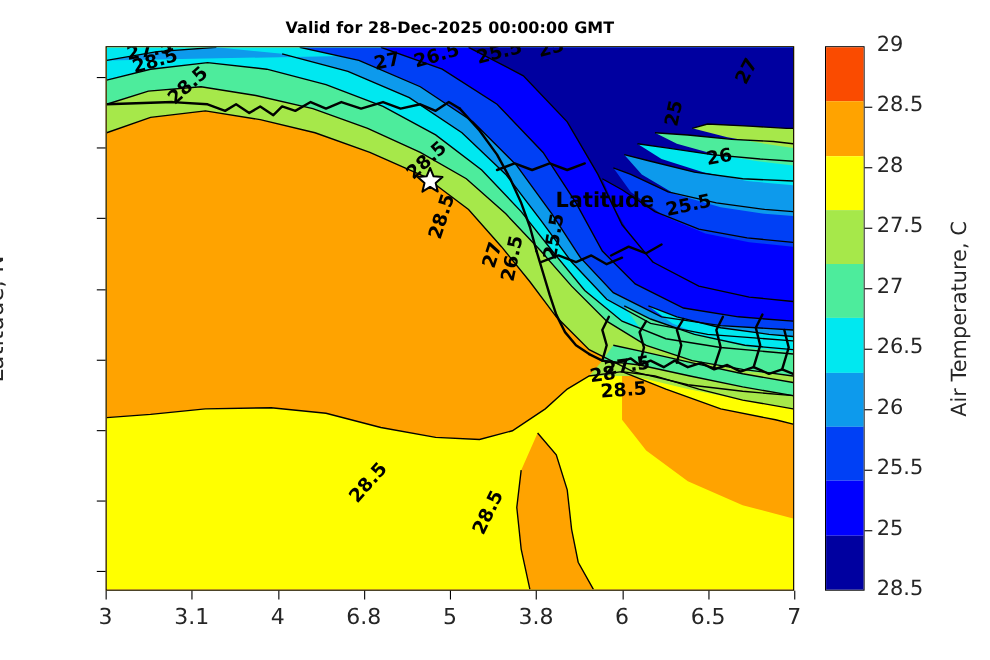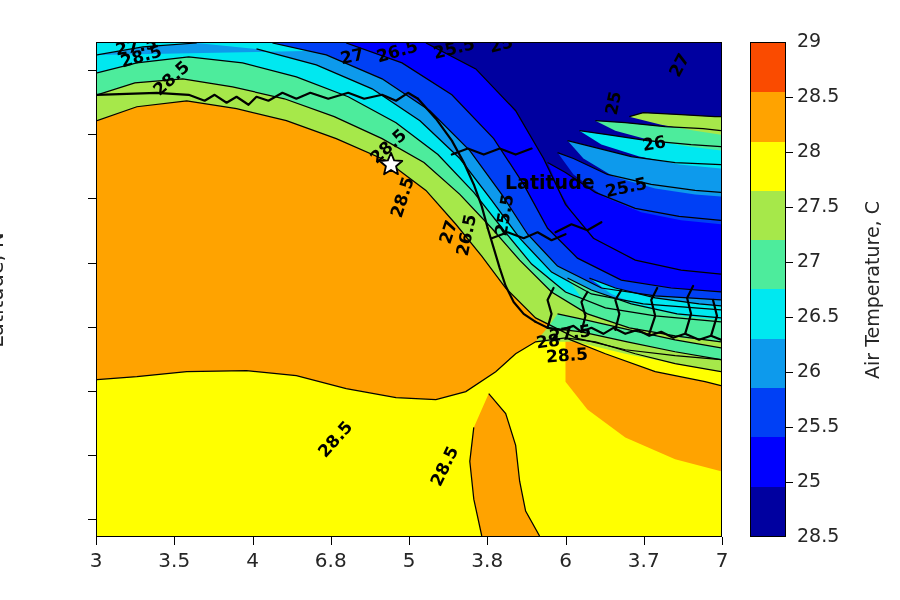--- a/index.html
+++ b/index.html
@@ -71,20 +71,21 @@
     position:absolute;left:872px;top:290px;
     transform:translate(-50%,-50%) rotate(-90deg);
     font-size:19px;color:#262626;white-space:nowrap;
   }
 </style>
 </head>
 <body>
 
 <div id="fig">
 
+  <div id="title">Valid for 28-Dec-2025 00:00:00 GMT</div>
 
   <div id="plot">
     <svg id="svgmap" viewBox="0 0 626 495" preserveAspectRatio="none">
 
       <rect x="0" y="0" width="626" height="495" fill="#ffa300"></rect>
 
       <path d="M0,338 L40,335 L90,330 L150,329 L200,334 L250,347 L300,356 L340,358
                L370,350 L400,330 L420,312 L440,300 L470,296 L500,300 L540,312
                L580,322 L626,330 L626,495 L0,495 Z" fill="#ffff00"></path>
 
@@ -251,21 +252,21 @@
       <div class="tick-y" style="top: 70.2124px;"></div>
       <div class="tlbl-y" style="top: 70.2124px; left: 0px;"></div>
     </div>
   <div id="ticks-x">
       <div class="tick-x" style="left: 96px;"></div>
       <div class="tlbl-x" style="left: 96px;">
         <span>3</span>
       </div>
       <div class="tick-x" style="left: 174.25px;"></div>
       <div class="tlbl-x" style="left: 174.25px;">
-        <span>3.5</span>
+        <span>3.1</span>
       </div>
       <div class="tick-x" style="left: 252.5px;"></div>
       <div class="tlbl-x" style="left: 252.5px;">
         <span>4</span>
       </div>
       <div class="tick-x" style="left: 330.75px;"></div>
       <div class="tlbl-x" style="left: 330.75px;">
         <span>6.8</span>
       </div>
       <div class="tick-x" style="left: 409px;"></div>
@@ -275,21 +276,21 @@
       <div class="tick-x" style="left: 487.25px;"></div>
       <div class="tlbl-x" style="left: 487.25px;">
         <span>3.8</span>
       </div>
       <div class="tick-x" style="left: 565.5px;"></div>
       <div class="tlbl-x" style="left: 565.5px;">
         <span>6</span>
       </div>
       <div class="tick-x" style="left: 643.75px;"></div>
       <div class="tlbl-x" style="left: 643.75px;">
-        <span>3.7</span>
+        <span>6.5</span>
       </div>
       <div class="tick-x" style="left: 722px;"></div>
       <div class="tlbl-x" style="left: 722px;">
         <span>7</span>
       </div>
     </div>
 
   <div id="ylab">Latitude, N</div>
 
   <div id="cbar">

